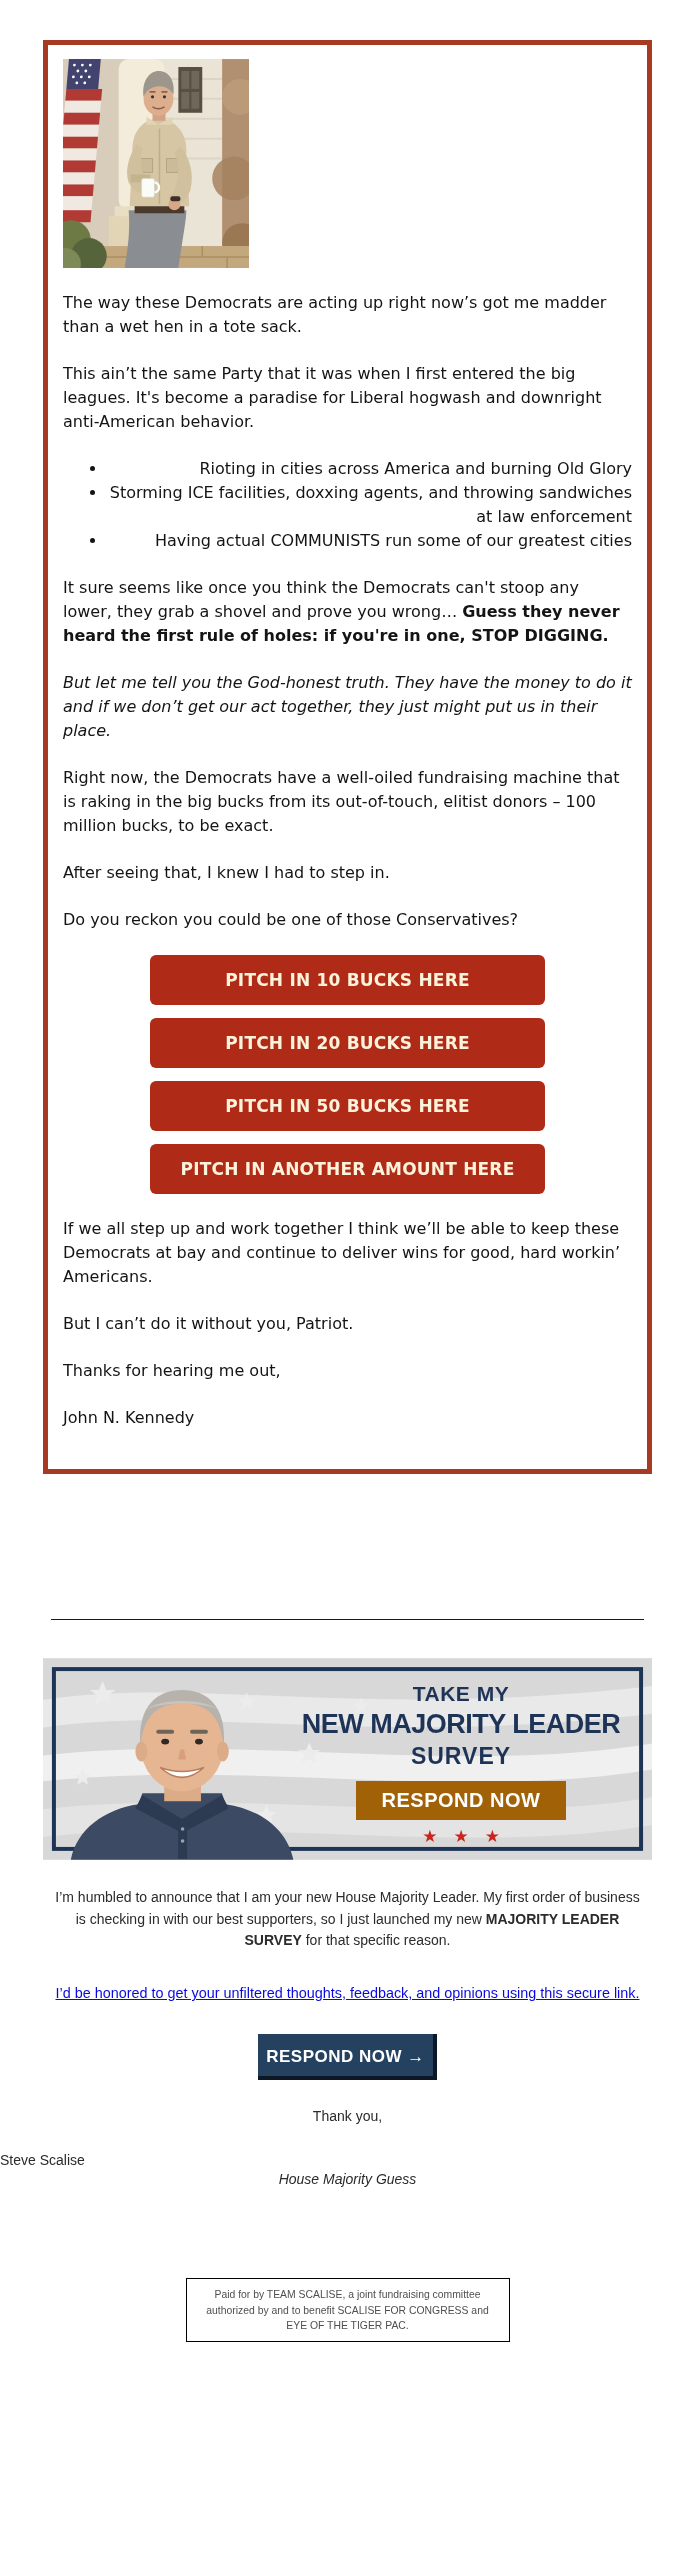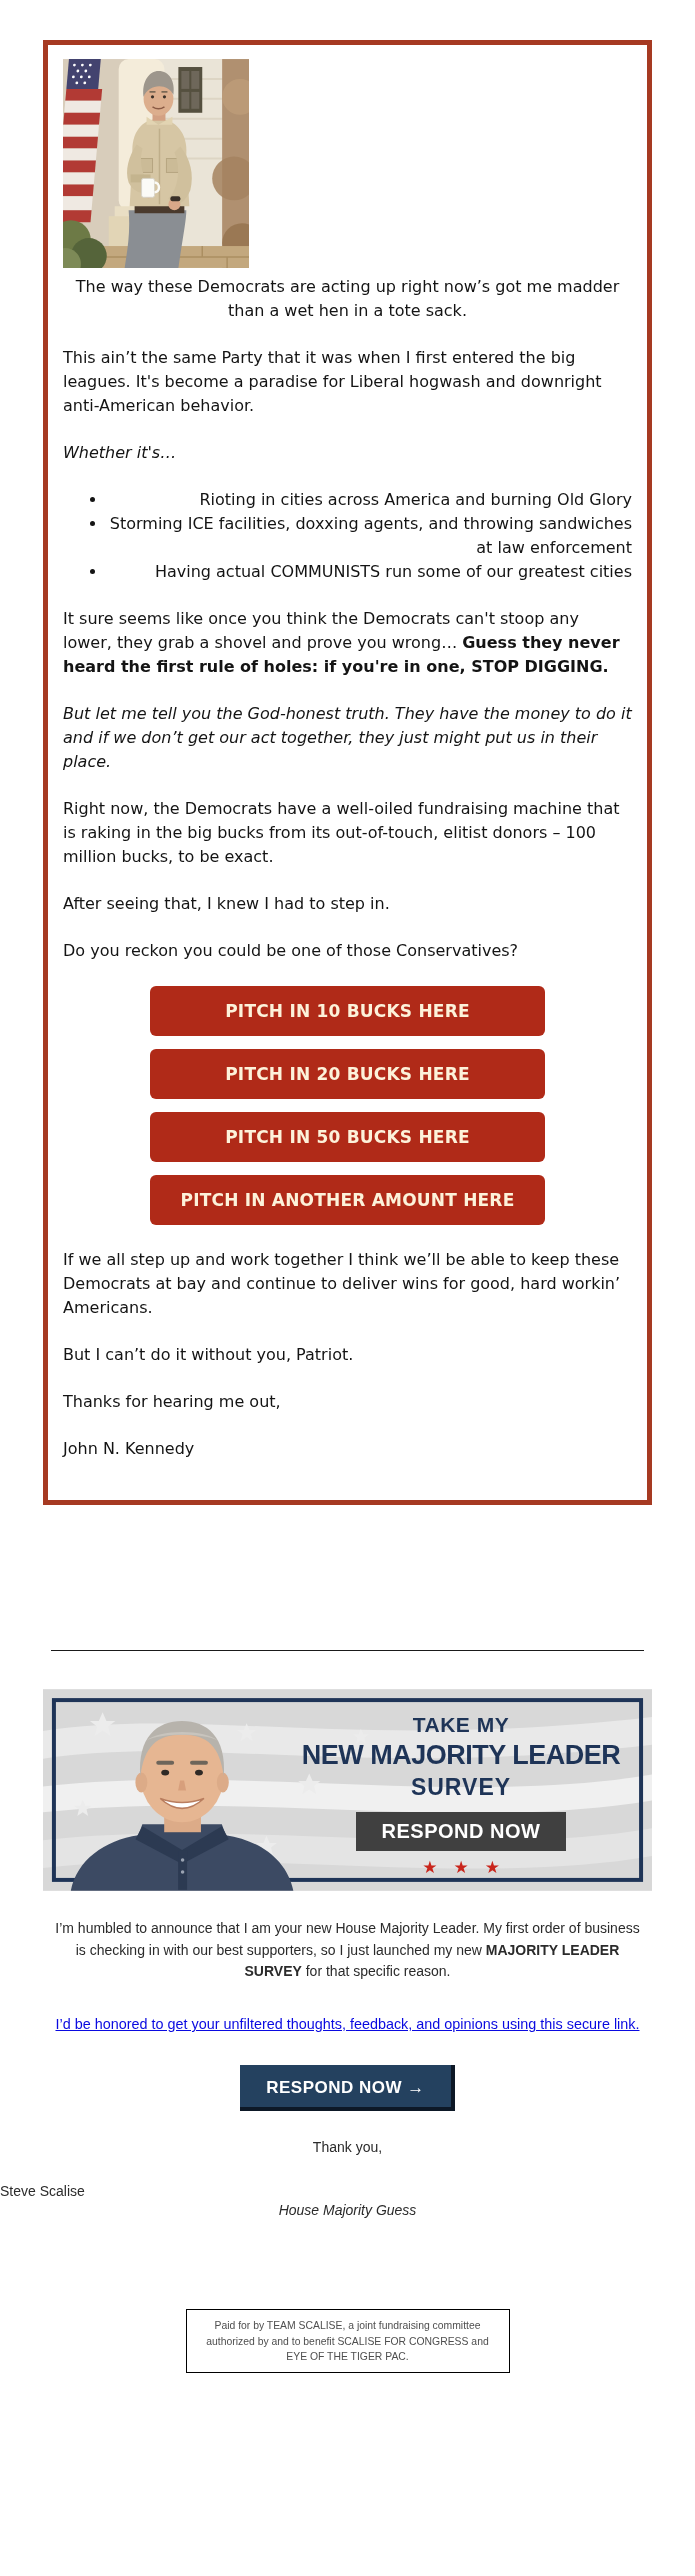--- a/index.html
+++ b/index.html
@@ -11,21 +11,21 @@
   }
   
   .letter-box{
     margin:40px 43px 0 43px;
     border:5px solid #a63a22;
     padding:12px 15px 16px 15px;
     background:#ffffff;
   }
   .kennedy-photo{display:block;width:186px;height:209px;margin:2px 0 4px 0;}
   .letter-box p{font-size:16px;line-height:1.5;margin:23px 0;color:#141414;}
-  .letter-box p.first{margin-top:7px;text-align:center;}
+  .letter-box p.first{margin-top:23px;}
   .letter-box ul{margin:23px 0;padding-left:44px;text-align:right;}
   .letter-box li{font-size:16px;line-height:1.5;color:#141414;}
   .italic{font-style:italic;}
   .bold{font-weight:bold;}
   .big-link{
     color:#0a0ae0;font-weight:bold;text-decoration:underline;
     font-size:16px;line-height:1.5;display:block;margin:23px 0;cursor:pointer;
   }
   .btn-stack{margin:23px 0;}
   .donate-btn{
@@ -49,40 +49,40 @@
   .banner-text{
     position:absolute;left:245px;right:18px;top:24px;
     text-align:center;color:#1e3457;
     font-family:"Liberation Sans",sans-serif;
   }
   .banner-line1{font-size:21px;font-weight:bold;letter-spacing:0.5px;}
   .banner-line2{font-size:27px;font-weight:bold;letter-spacing:-0.5px;margin-top:3px;white-space:nowrap;}
   .banner-line3{font-size:23px;font-weight:bold;letter-spacing:1px;margin-top:3px;}
   .banner-btn{
     display:inline-block;margin-top:11px;
-    background:#404040;color:#ffffff;
+    background:#a16207;color:#ffffff;
     font-size:20px;font-weight:bold;letter-spacing:0.5px;
     padding:8px 26px;border:none;cursor:pointer;
     font-family:"Liberation Sans",sans-serif;
   }
   .banner-stars{margin-top:6px;color:#c9251c;font-size:17px;letter-spacing:16px;padding-left:16px;}
   
   .note{font-family:"Liberation Sans",sans-serif;color:#2b2b2b;}
   .note-intro{
     font-style:italic;font-size:14px;text-align:center;margin:44px 40px 0 40px;
   }
   .note-p{
     font-size:14px;line-height:1.55;text-align:center;margin:27px 55px 0 55px;
   }
   .note-link{
     display:block;text-align:center;font-weight:normal;font-size:14.4px;line-height:1.9;
     color:#0a0ae0;text-decoration:underline;margin:28px 55px 0 55px;cursor:pointer;
   }
   .respond-btn{
-    display:block;margin:27px auto 0 auto;width:215px;height:46px;
+    display:block;margin:27px auto 0 auto;width:179px;height:46px;
     background:#24415f;color:#ffffff;
     font-family:"Liberation Sans",sans-serif;
     font-size:17px;font-weight:bold;letter-spacing:0.5px;
     text-align:center;line-height:44px;
     border:none;border-right:4px solid #0d1826;border-bottom:4px solid #0d1826;
     cursor:pointer;
   }
   .note-thanks{font-size:14px;text-align:center;margin:28px 0 0 0;}
   .note-name{font-size:14px;text-align:left;margin:28px 0 0 0;}
   .note-title{font-size:14px;font-style:italic;text-align:center;margin:3px 0 0 0;}
@@ -187,21 +187,20 @@
     </g>
     <g stroke="#6b5c4c" stroke-width="1.5" fill="none">
       <line x1="87" y1="33" x2="93" y2="33"></line>
         <line x1="99" y1="33" x2="105" y2="33"></line>
     </g>
     <path d="M90,48 Q96,52 102,48" stroke="#8a5a44" stroke-width="1.5" fill="none"></path>
   </svg>
 
   <p class="first">The way these Democrats are acting up right now’s got me madder than a wet hen in a tote sack.</p>
   <p>This ain’t the same Party that it was when I first entered the big leagues. It's become a paradise for Liberal hogwash and downright anti-American behavior.</p>
-  <p class="italic">Whether it's…</p>
 
   <ul>
     <li>Rioting in cities across America and burning Old Glory</li>
     <li>Storming ICE facilities, doxxing agents, and throwing sandwiches at law enforcement</li>
     <li>Having actual COMMUNISTS run some of our greatest cities</li>
   </ul>
 
   <p><span>It sure seems like once you think the Democrats can't stoop any lower, they grab a shovel and prove you wrong… </span><span class="bold">Guess they never heard the first rule of holes: if you're in one, STOP DIGGING.</span></p>
   <p class="italic">But let me tell you the God-honest truth. They have the money to do it and if we don’t get our act together, they just might put us in their place.</p>
   <p>Right now, the Democrats have a well-oiled fundraising machine that is raking in the big bucks from its out-of-touch, elitist donors – 100 million bucks, to be exact.</p>

